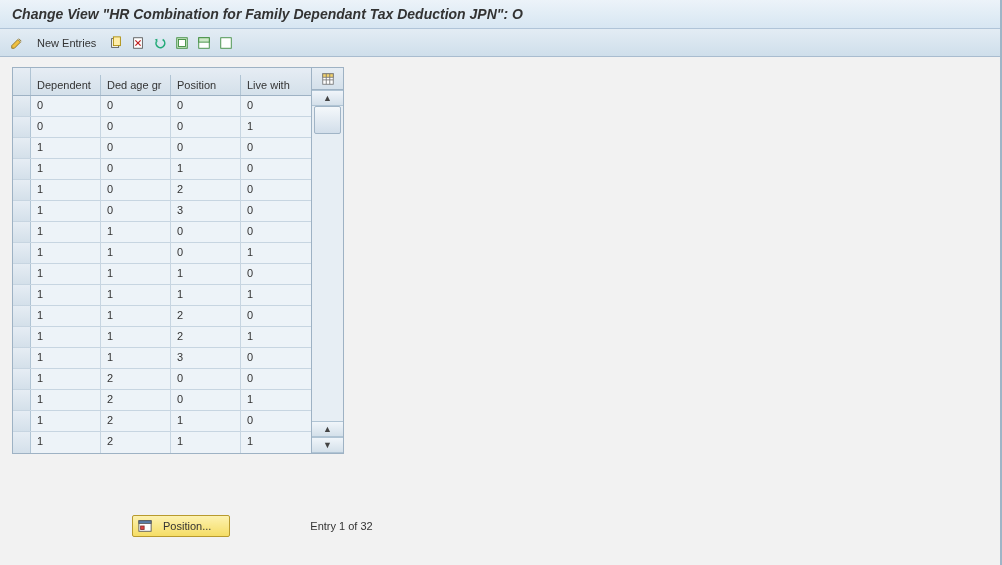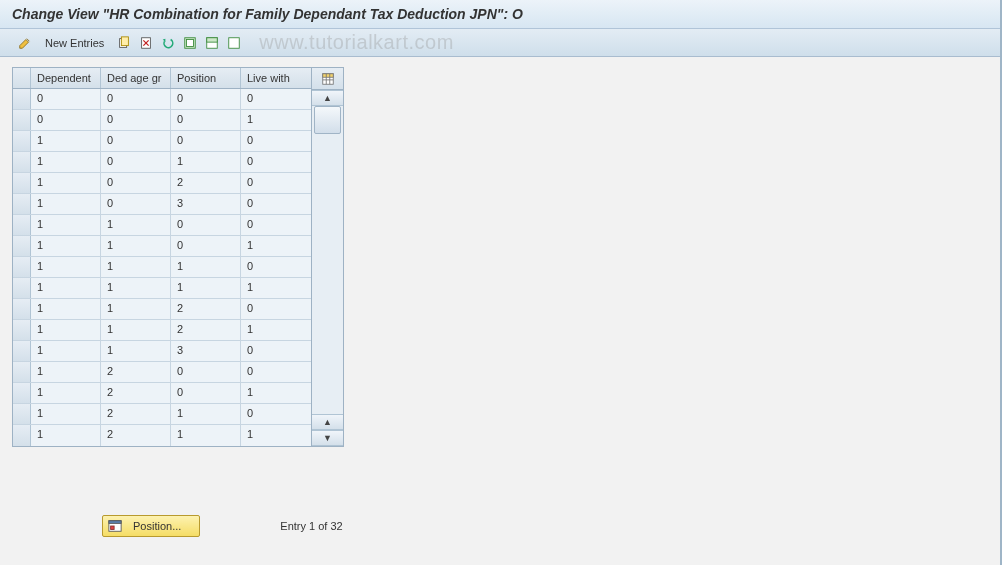--- a/index.html
+++ b/index.html
@@ -18,21 +18,21 @@
       border-bottom: 1px solid #b0c4d8;
     }
     .title-text {
       font-weight: bold;
       font-style: italic;
       font-size: 14px;
       color: #333;
     }
     .toolbar {
       background: linear-gradient(to bottom, #e3ecf4, #cfdfeb);
-      padding: 4px 16px;
+      padding: 4px 8px;
       display: flex;
       align-items: center;
       gap: 4px;
       border-bottom: 1px solid #a9bccf;
       height: 28px;
     }
     .tb-icon {
       width: 18px;
       height: 18px;
       display: inline-flex;
@@ -81,20 +81,21 @@
       background: linear-gradient(to bottom, #e6edf4, #d4e0ea);
     }
     .col-head {
       padding: 4px 6px;
       font-size: 11px;
       color: #333;
       border-right: 1px solid #b0c4d4;
       text-align: left;
       white-space: nowrap;
       overflow: hidden;
+      margin-top: 7px;
     }
     .col-head.last { border-right: none; }
     .c0 { width: 70px; }
     .c1 { width: 70px; }
     .c2 { width: 70px; }
     .c3 { width: 70px; }
     .grid-body { }
     .grid-row {
       display: flex;
       border-bottom: 1px solid #c7d5e1;
@@ -176,21 +177,21 @@
     }
     .position-btn {
       display: inline-flex;
       align-items: center;
       background: linear-gradient(to bottom, #fdf2b0, #f5dd66);
       border: 1px solid #b89a2e;
       border-radius: 2px;
       height: 22px;
       padding: 0 18px 0 4px;
       cursor: pointer;
-      margin-left: 90px;
+      margin-left: 120px;
       gap: 10px;
     }
     .pos-icon {
       width: 16px; height: 16px;
       display: inline-flex; align-items:center; justify-content:center;
     }
     .pos-label { font-size: 11px; color: #333; }
     .entry-text { font-size: 11px; color: #333; text-align: center; }
     .vline {
       position: absolute;
@@ -245,21 +246,20 @@
     <svg width="14" height="14" viewBox="0 0 16 16">
         <rect x="2" y="2" width="12" height="12" fill="#fff" stroke="#3a8a3a"></rect>
         <rect x="2" y="2" width="12" height="5" fill="#cde8c8" stroke="#3a8a3a"></rect>
       </svg>
   </span>
   <span class="tb-icon">
     <svg width="14" height="14" viewBox="0 0 16 16">
         <rect x="2" y="2" width="12" height="12" fill="#fff" stroke="#3a8a3a"></rect>
       </svg>
   </span>
-  <span class="watermark">www.tutorialkart.com</span>
 </div>
 
 <div class="content-area">
   <div class="grid-wrap">
     <div class="grid-core">
       <div class="grid-head-row">
         <div class="rowsel-head"></div>
         <div class="col-head c0">Dependent</div>
         <div class="col-head c1">Ded age gr</div>
         <div class="col-head c2">Position</div>

